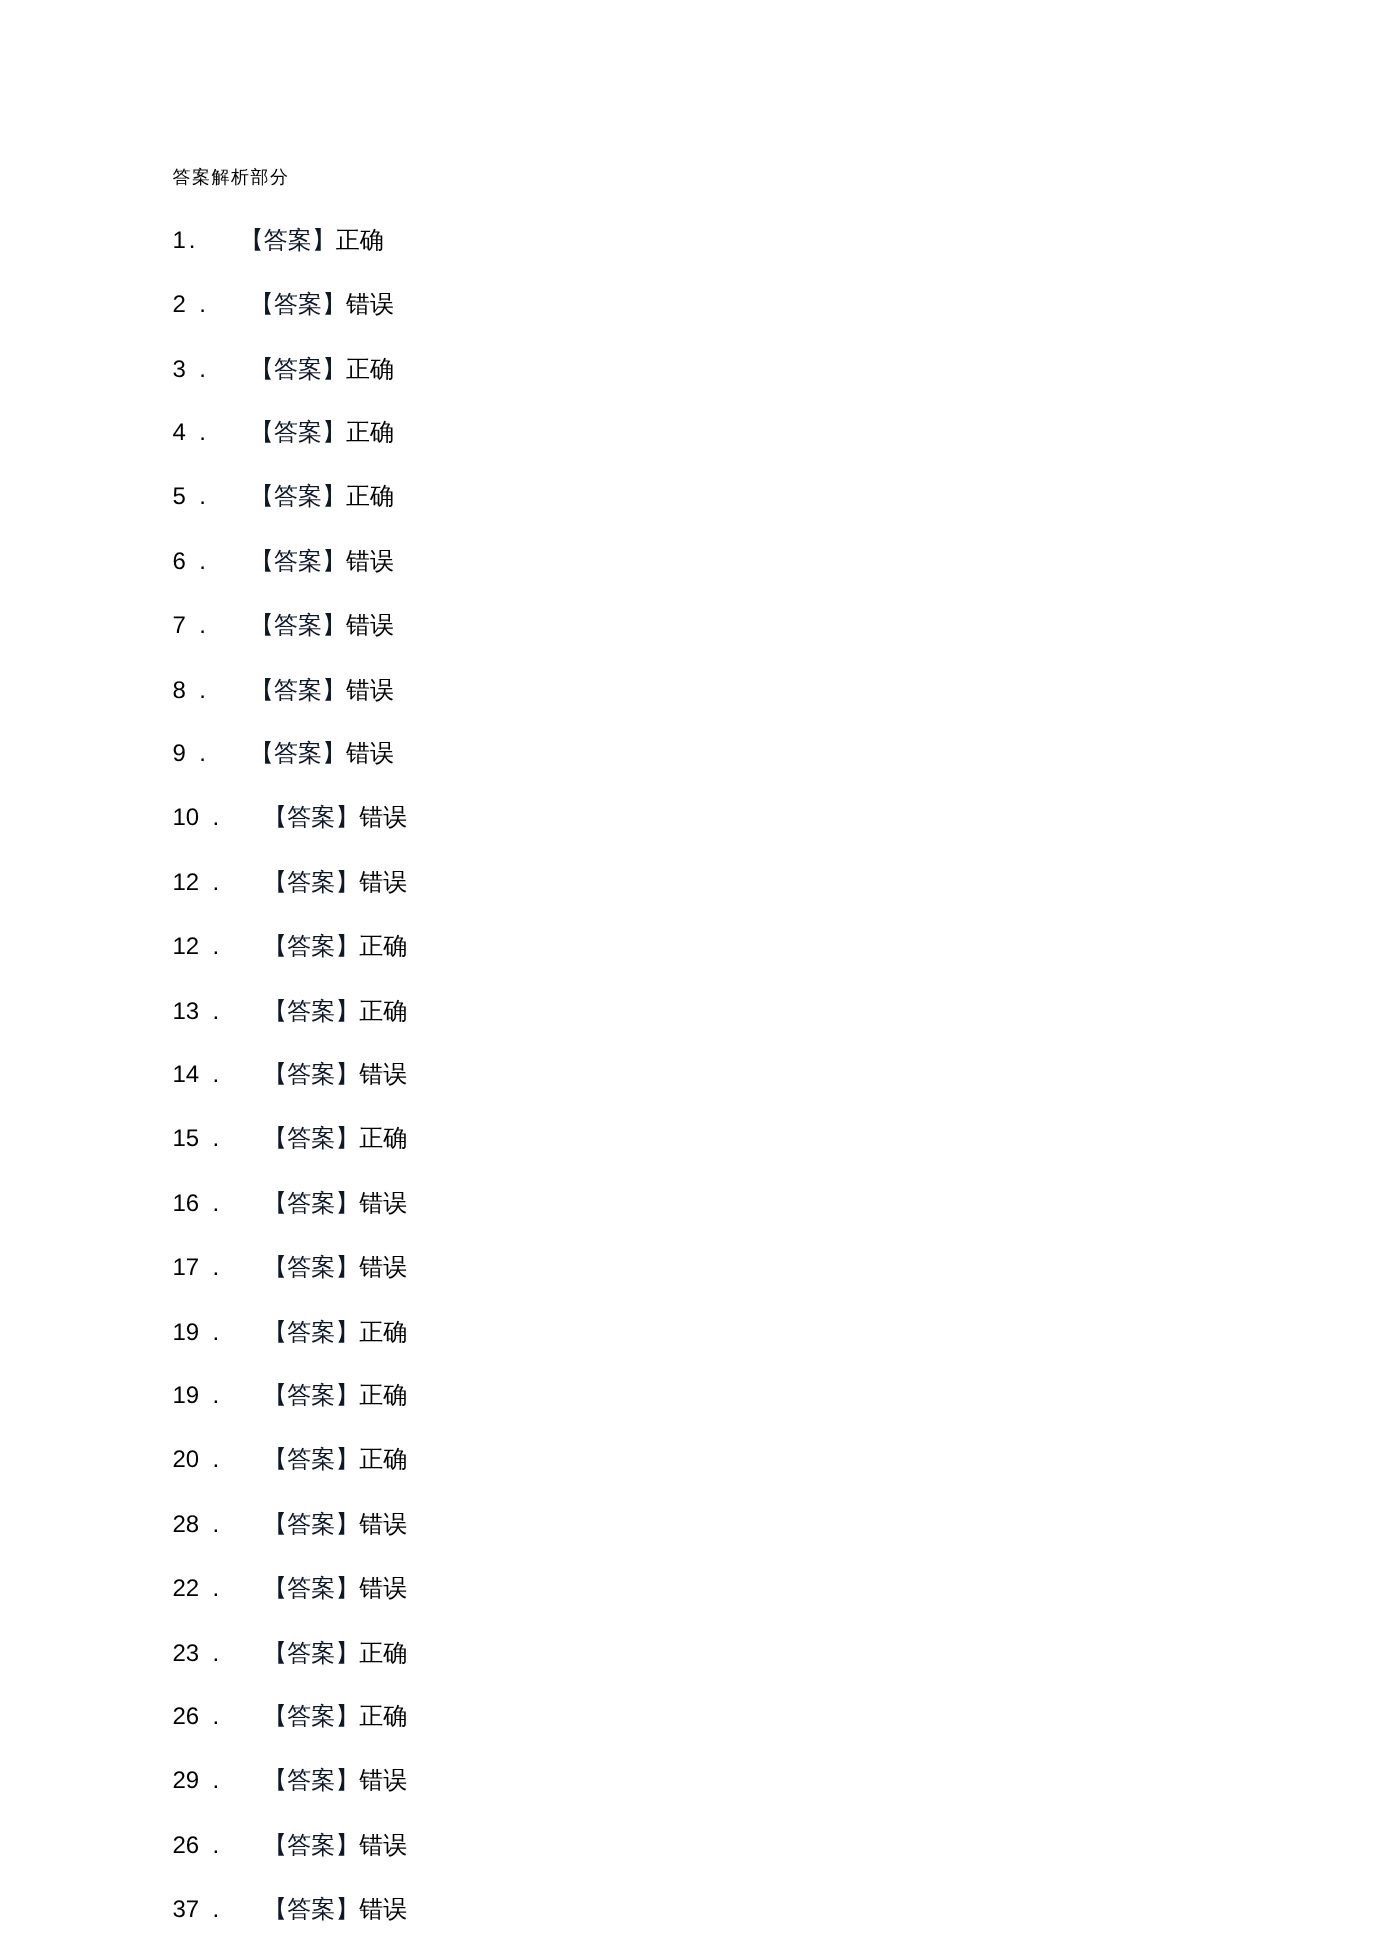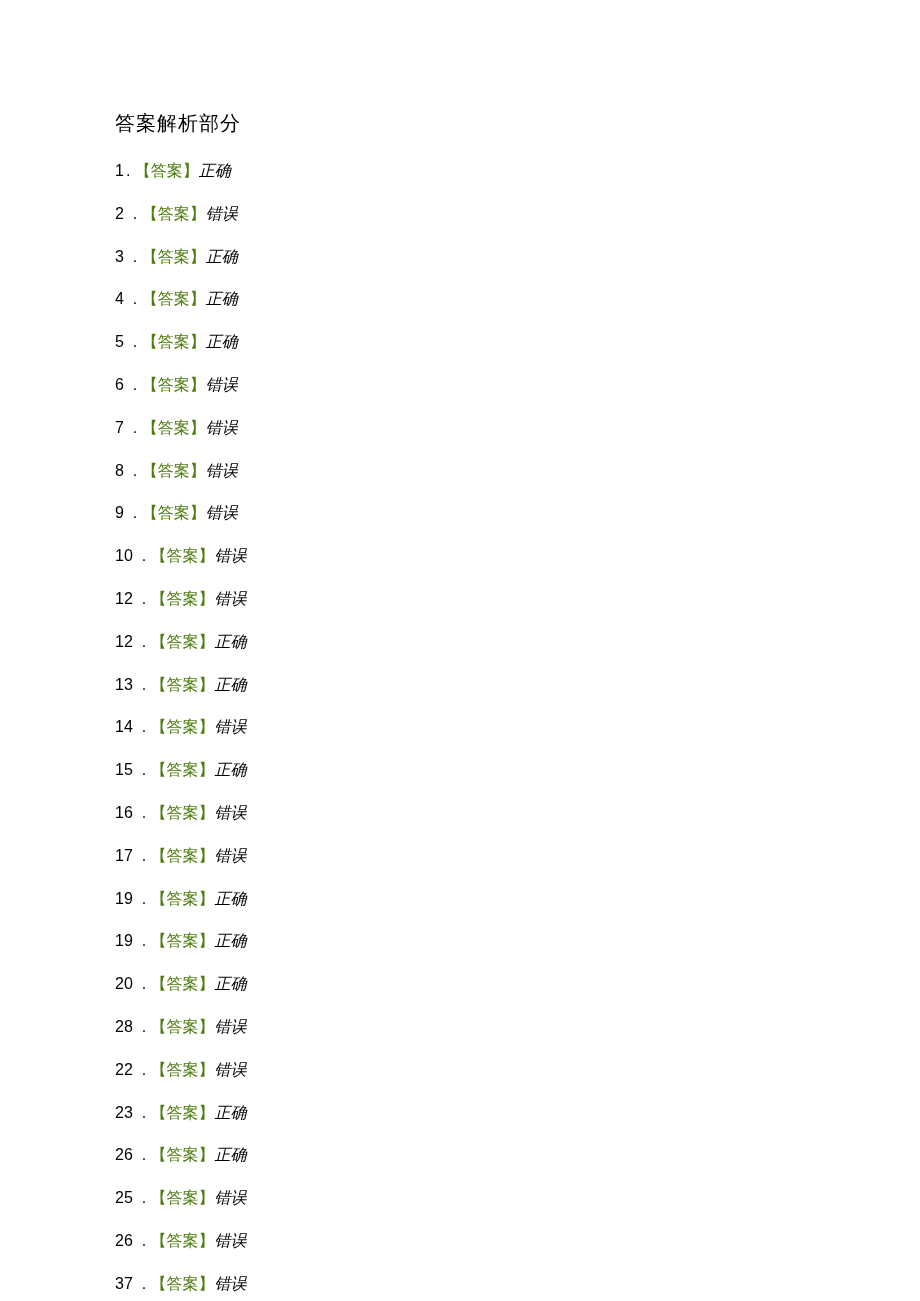--- a/index.html
+++ b/index.html
@@ -7,21 +7,21 @@
       padding: 0;
       box-sizing: border-box;
     }
     body {
       background: #ffffff;
       font-family: "SimSun", "宋体", serif;
       width: 920px;
       padding: 110px 0 40px 115px;
     }
     .section-title {
-      font-size: 20px;
+      font-size: 12px;
       color: #000000;
       margin-bottom: 24px;
       letter-spacing: 1px;
     }
     .answer-line {
       display: flex;
       align-items: baseline;
       margin-bottom: 22px;
       font-size: 16px;
       line-height: 1.3;
@@ -33,25 +33,25 @@
     }
     .answer-number.first {
       margin-right: 2px;
     }
     .answer-sep {
       color: #000000;
       white-space: pre;
       font-family: Arial, sans-serif;
     }
     .answer-label {
-      color: #4d7c0f;
+      color: #0f172a;
+      margin-left: 25px;
     }
     .answer-value {
       color: #000000;
-      font-style: italic;
     }
     #answer-list {
       display: block;
     }
   </style>
 </head>
 <body>
 
 <div class="section-title">答案解析部分</div>
 
@@ -194,21 +194,21 @@
       <span class="answer-label">【答案】</span>
       <span class="answer-value">正确</span>
     </div>
     <div class="answer-line">
       <span class="answer-number">26</span>
       <span class="answer-sep">  . </span>
       <span class="answer-label">【答案】</span>
       <span class="answer-value">正确</span>
     </div>
     <div class="answer-line">
-      <span class="answer-number">25</span>
+      <span class="answer-number">29</span>
       <span class="answer-sep">  . </span>
       <span class="answer-label">【答案】</span>
       <span class="answer-value">错误</span>
     </div>
     <div class="answer-line">
       <span class="answer-number">26</span>
       <span class="answer-sep">  . </span>
       <span class="answer-label">【答案】</span>
       <span class="answer-value">错误</span>
     </div>

